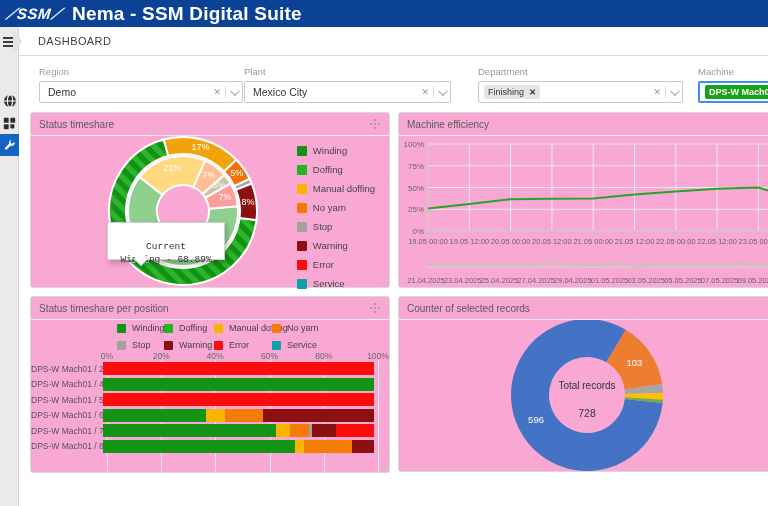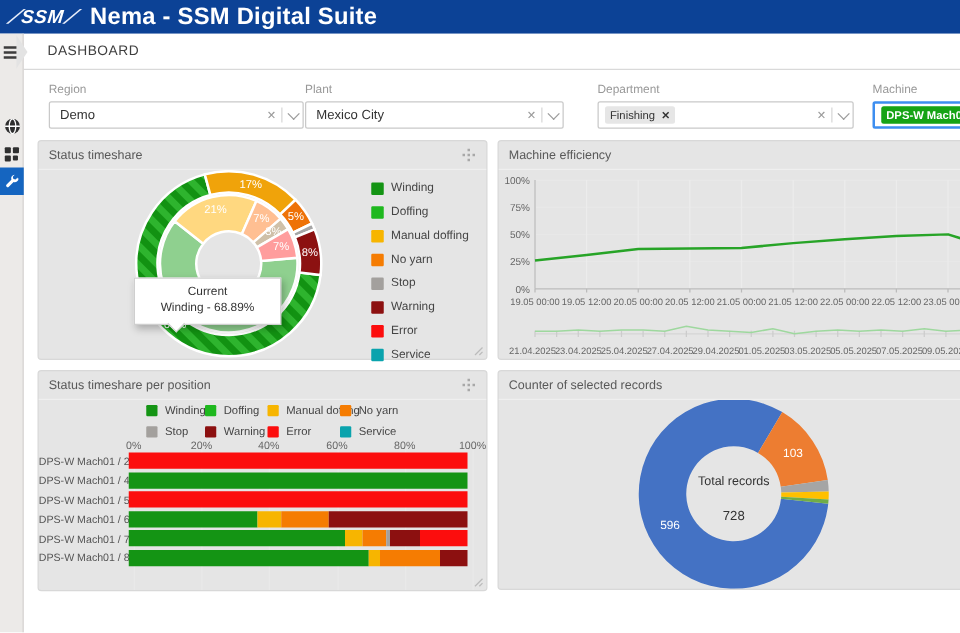--- a/index.html
+++ b/index.html
@@ -45,38 +45,38 @@
   .filter-controls { display:flex; align-items:center; gap:4px; color:#9a9a9a; }
   .clear-x { font-size:9px; color:#9a9a9a; cursor:pointer; }
   .ctl-divider { width:1px; height:12px; background:#d8d8d8; }
   .chev { width:7px; height:7px; border-right:1.5px solid #9a9a9a;
     border-bottom:1.5px solid #9a9a9a; transform:rotate(45deg) translateY(-2px); cursor:pointer; }
   .tag { display:inline-flex; align-items:center; font-size:9px; border-radius:2px;
     padding:2px 4px; margin-right:3px; background:#e6e6e6; color:#333; }
   .tag .tag-x { margin-left:5px; font-size:8.5px; font-weight:700; cursor:pointer; }
 
   
-  .panel { position:absolute; background:#e5e5e5; border:1px solid #d8d8d8; border-radius:3px; }
+  .panel { position:absolute; background:#f9a8d4; border:1px solid #d8d8d8; border-radius:3px; }
   .panel-header { height:23px; border-bottom:1px solid #efefef; display:flex;
     align-items:center; padding:0 8px; }
   .panel-title { font-size:10px; color:#595959; flex:1 1 auto; }
   .panel-body { position:relative; }
   .drag-handle { cursor:move; opacity:.8; }
   .resize-grip { position:absolute; right:2px; bottom:2px; cursor:nwse-resize; }
 
   
   .legend-col { position:absolute; right:14px; top:5px; display:flex; flex-direction:column; }
   .legend-item { display:flex; align-items:center; height:19px; cursor:pointer; }
   .legend-swatch { width:10px; height:10px; border-radius:1px; margin-right:6px; flex:0 0 auto; }
   .legend-text { font-size:9.5px; color:#444; white-space:nowrap; }
 
   
   .chart-tooltip { position:absolute; left:76px; top:86px; width:118px; height:38px;
     background:#fff; border:1px solid #cfcfcf; box-shadow:2px 3px 6px rgba(0,0,0,.25);
-    text-align:center; font-size:9.5px; color:#333; padding-top:4px; line-height:13px; z-index:5; }
+    text-align:center; font-size:9.5px; color:#333; padding-top:17px; line-height:13px; z-index:5;font-family:Liberation Mono, monospace; }
   .chart-tooltip::after { content:""; position:absolute; left:28px; bottom:-5px; width:9px; height:9px;
     background:#fff; border-right:1px solid #cfcfcf; border-bottom:1px solid #cfcfcf;
     transform:rotate(45deg); }
 
   
   .legend3-item { position:absolute; display:flex; align-items:center; cursor:pointer; }
   .legend3-item .legend-swatch { width:9px; height:9px; }
   .legend3-item .legend-text { font-size:9px; }
   .bar-axis-label { position:absolute; font-size:8.5px; color:#666; width:34px; text-align:center; }
   .bars-area { position:absolute; left:0; top:42px; width:100%; }

